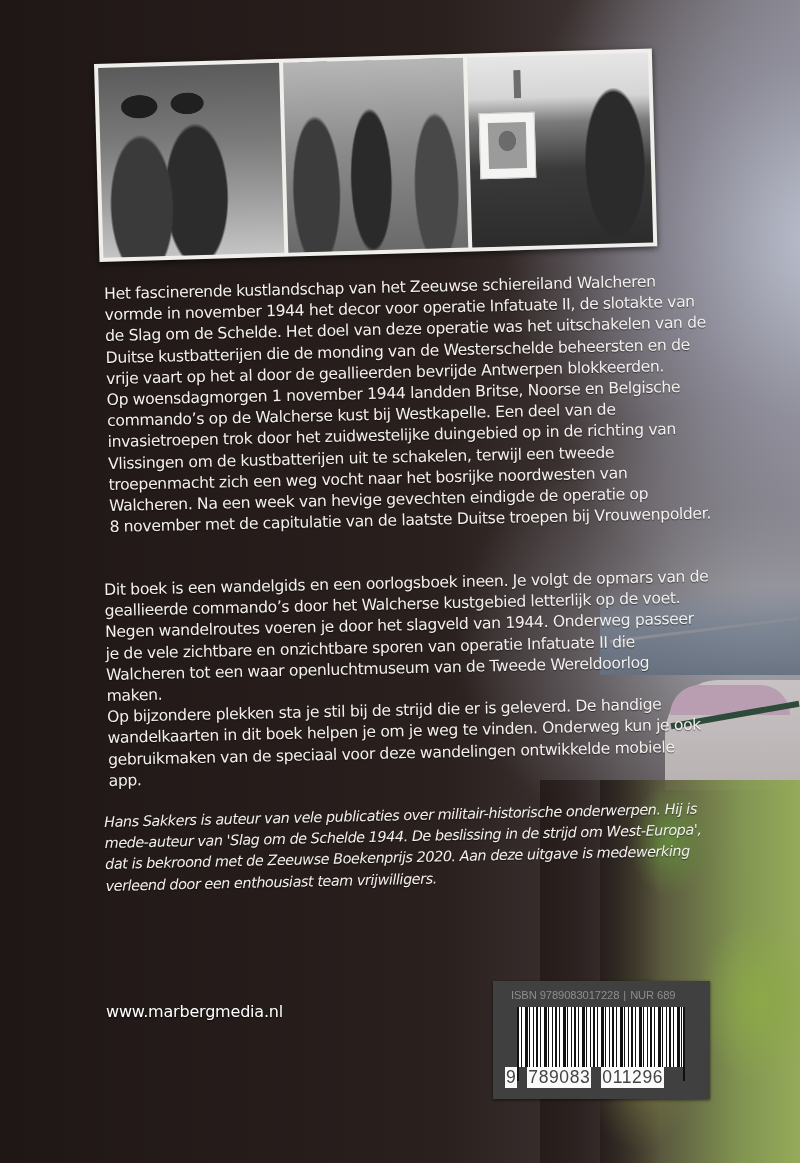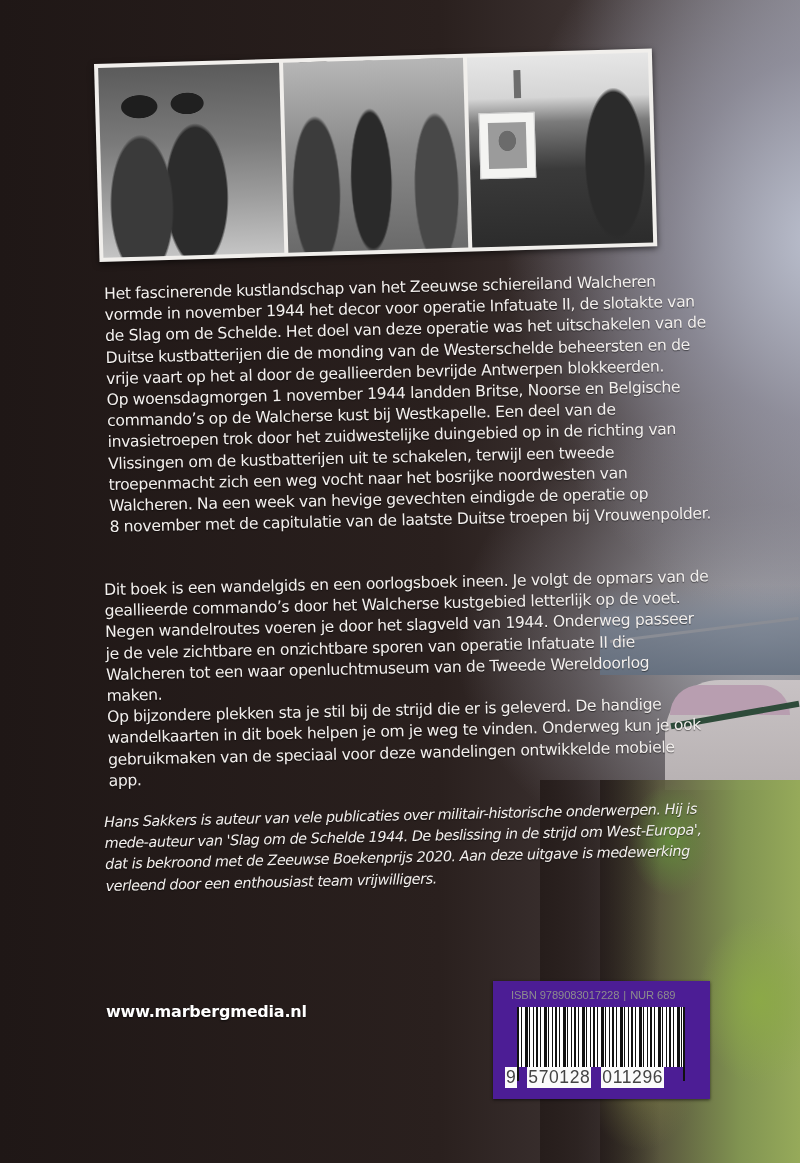--- a/index.html
+++ b/index.html
@@ -114,29 +114,29 @@
     .block-3 {
       top: 812px;
       font-style: italic;
       font-size: 14.4px;
       line-height: 21.2px;
       letter-spacing: -0.45px;
     }
 
     .website {
       position: absolute; left: 106px; top: 1002px;
-      color: #ffffff; font-weight: bold;
+      color: #ffffff; font-weight: normal;
       font-size: 16px; letter-spacing: -0.2px;
       text-shadow: 0 1px 2px rgba(0,0,0,0.7);
     }
 
     
     .barcode-label {
       position: absolute; left: 493px; top: 981px; width: 217px; height: 118px;
-      background: #4c1d95;
+      background: #404040;
       padding: 8px 10px 4px 18px;
       box-shadow: 0 1px 3px rgba(0,0,0,0.6);
     }
     .isbn-line {
       font-family: "Liberation Sans", sans-serif;
       font-size: 11.2px; color: #8d8d8d; letter-spacing: -0.1px;
       white-space: nowrap;
       display: flex; gap: 4px;
     }
     .barcode {
@@ -227,16 +227,16 @@
     <span>|</span>
     <span>NUR 689</span>
   </div>
   <div class="barcode">
     <div class="barcode-guard" style="left:0"></div>
     <div class="barcode-guard" style="left:84px"></div>
     <div class="barcode-guard" style="left:166px"></div>
   </div>
   <div class="barcode-digits">
     <span>9</span>
-    <span>570128</span>
+    <span>789083</span>
     <span>011296</span>
   </div>
 </div>
 
 </body></html>

